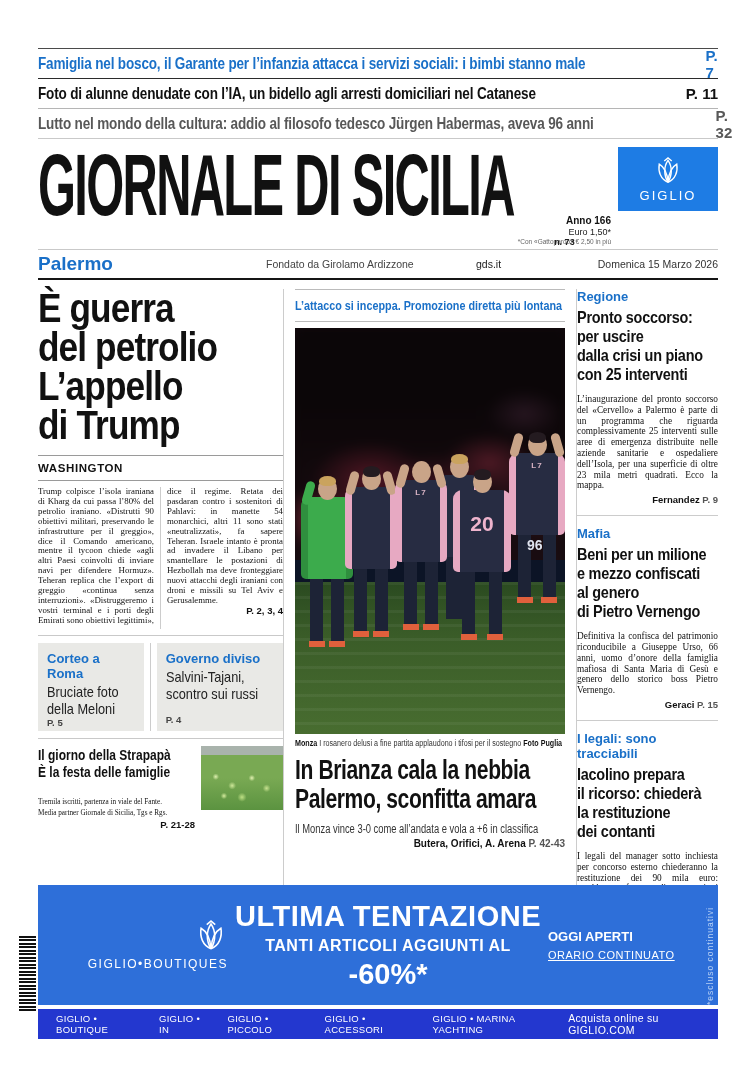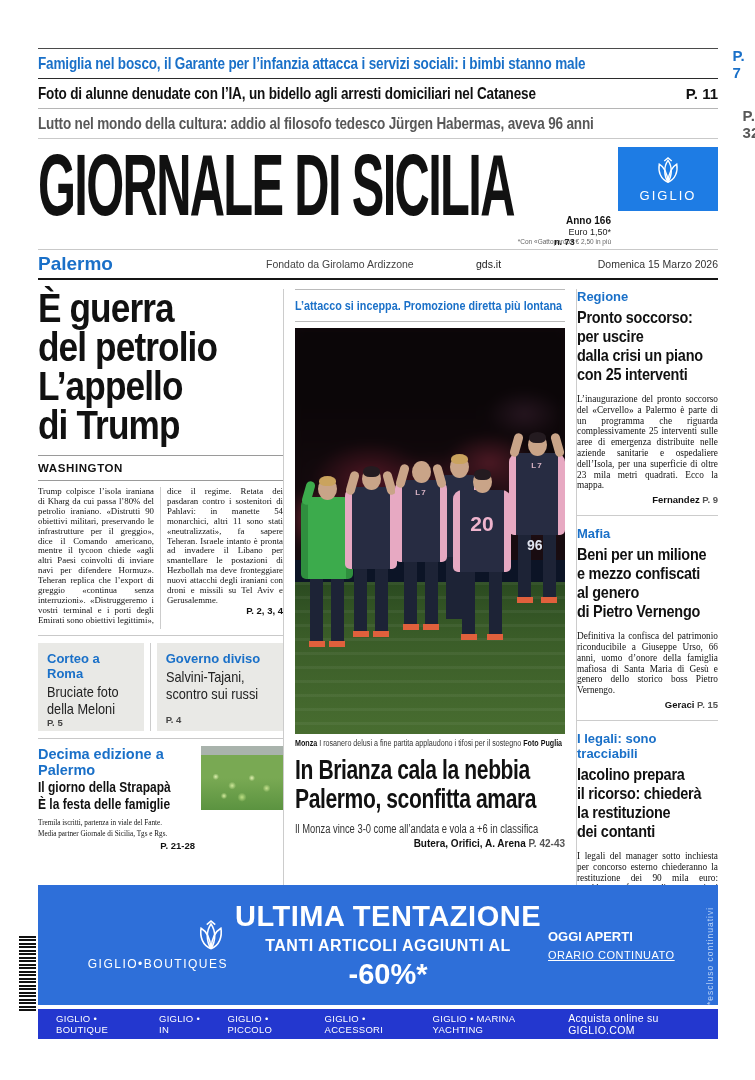--- a/index.html
+++ b/index.html
@@ -2,21 +2,21 @@
 <html lang="it"><head>
 <meta charset="utf-8">
 <style>
   html,body{margin:0;padding:0;background:#e8e8e8;}
   .page{position:relative;width:755px;height:1080px;background:#fff;margin:0 auto;overflow:hidden;
         font-family:"Liberation Sans",sans-serif;color:#111;}
   .content{position:absolute;left:38px;top:0;width:680px;}
 
   
   .topstrip{margin-top:48px;}
-  .ts-row{display:flex;align-items:center;height:29px;gap:27px;}
+  .ts-row{display:flex;align-items:center;height:29px;}
   .ts-row .t{font-weight:bold;font-size:16.5px;white-space:nowrap;display:inline-block;
              transform:scaleX(.82);transform-origin:left center;letter-spacing:-.2px;flex:1;}
   .ts-row .p{font-weight:bold;font-size:15px;margin-left:auto;}
   .hr1{border-top:1.6px solid #4a4a4a;}
   .hr2{border-top:1.6px solid #2b2b2b;}
   .hr3{border-top:1px solid #b5b5b5;}
   .hr4{border-top:1px solid #c9c9c9;}
   .blue{color:#1a70c8;}
   .gray{color:#585858;}
 
@@ -60,21 +60,21 @@
   .boxsep{width:1px;background:#ccc;margin:0 6px;}
   .gbox .k{color:#1a70c8;font-weight:bold;font-size:13px;}
   .gbox .bt{font-size:15px;color:#222;line-height:17px;margin-top:2px;}
   .gbox .bt span{display:inline-block;transform:scaleX(.85);transform-origin:left center;white-space:nowrap;}
   .gbox .pg{margin-top:auto;font-weight:bold;font-size:9.5px;color:#444;}
   .strapapa{display:flex;margin-top:7px;}
   .strapapa .txt{flex:1;min-width:0;}
   .strapapa .k{color:#1a70c8;font-weight:bold;font-size:14.5px;}
   .strapapa .h{font-weight:bold;font-size:15px;line-height:17px;}
   .strapapa .h span,.strapapa .b span{display:inline-block;transform:scaleX(.8);transform-origin:left center;white-space:nowrap;}
-  .strapapa .b{font-family:"Liberation Serif",serif;font-size:9px;line-height:10.5px;margin-top:5px;}
+  .strapapa .b{font-family:"Liberation Serif",serif;font-size:9px;line-height:10.5px;margin-top:16px;}
   .strapapa .pg{font-weight:bold;font-size:9.5px;text-align:right;margin-top:2px;}
   .thumb{width:82px;height:64px;margin-left:6px;flex:0 0 82px;
     background:
       radial-gradient(5px 5px at 18% 48%,#dff0b0,transparent 65%),
       radial-gradient(6px 6px at 38% 62%,#cfe89a,transparent 65%),
       radial-gradient(5px 5px at 62% 50%,#e4f2b4,transparent 65%),
       radial-gradient(6px 6px at 80% 66%,#c8e291,transparent 65%),
       radial-gradient(7px 7px at 50% 80%,#bfe085,transparent 65%),
       radial-gradient(5px 5px at 28% 78%,#d6ec9f,transparent 65%),
       linear-gradient(180deg,#a9b3ac 0 14%,#79a953 14% 50%,#5b9340 100%);}
@@ -245,21 +245,20 @@
               <span>Salvini-Tajani,</span><br>
               <span>scontro sui russi</span>
             </div>
             <div class="pg">P. 4</div>
           </div>
         </div>
         <div class="rule-lt"></div>
 
         <div class="strapapa">
           <div class="txt">
-            <div class="k">Decima edizione a Palermo</div>
             <div class="h">
               <span>Il giorno della Strapapà</span><br>
               <span>È la festa delle famiglie</span>
             </div>
             <div class="b">
               <span>Tremila iscritti, partenza in viale del Fante.</span><br>
               <span>Media partner Giornale di Sicilia, Tgs e Rgs.</span>
             </div>
             <div class="pg">P. 21-28</div>
           </div>

